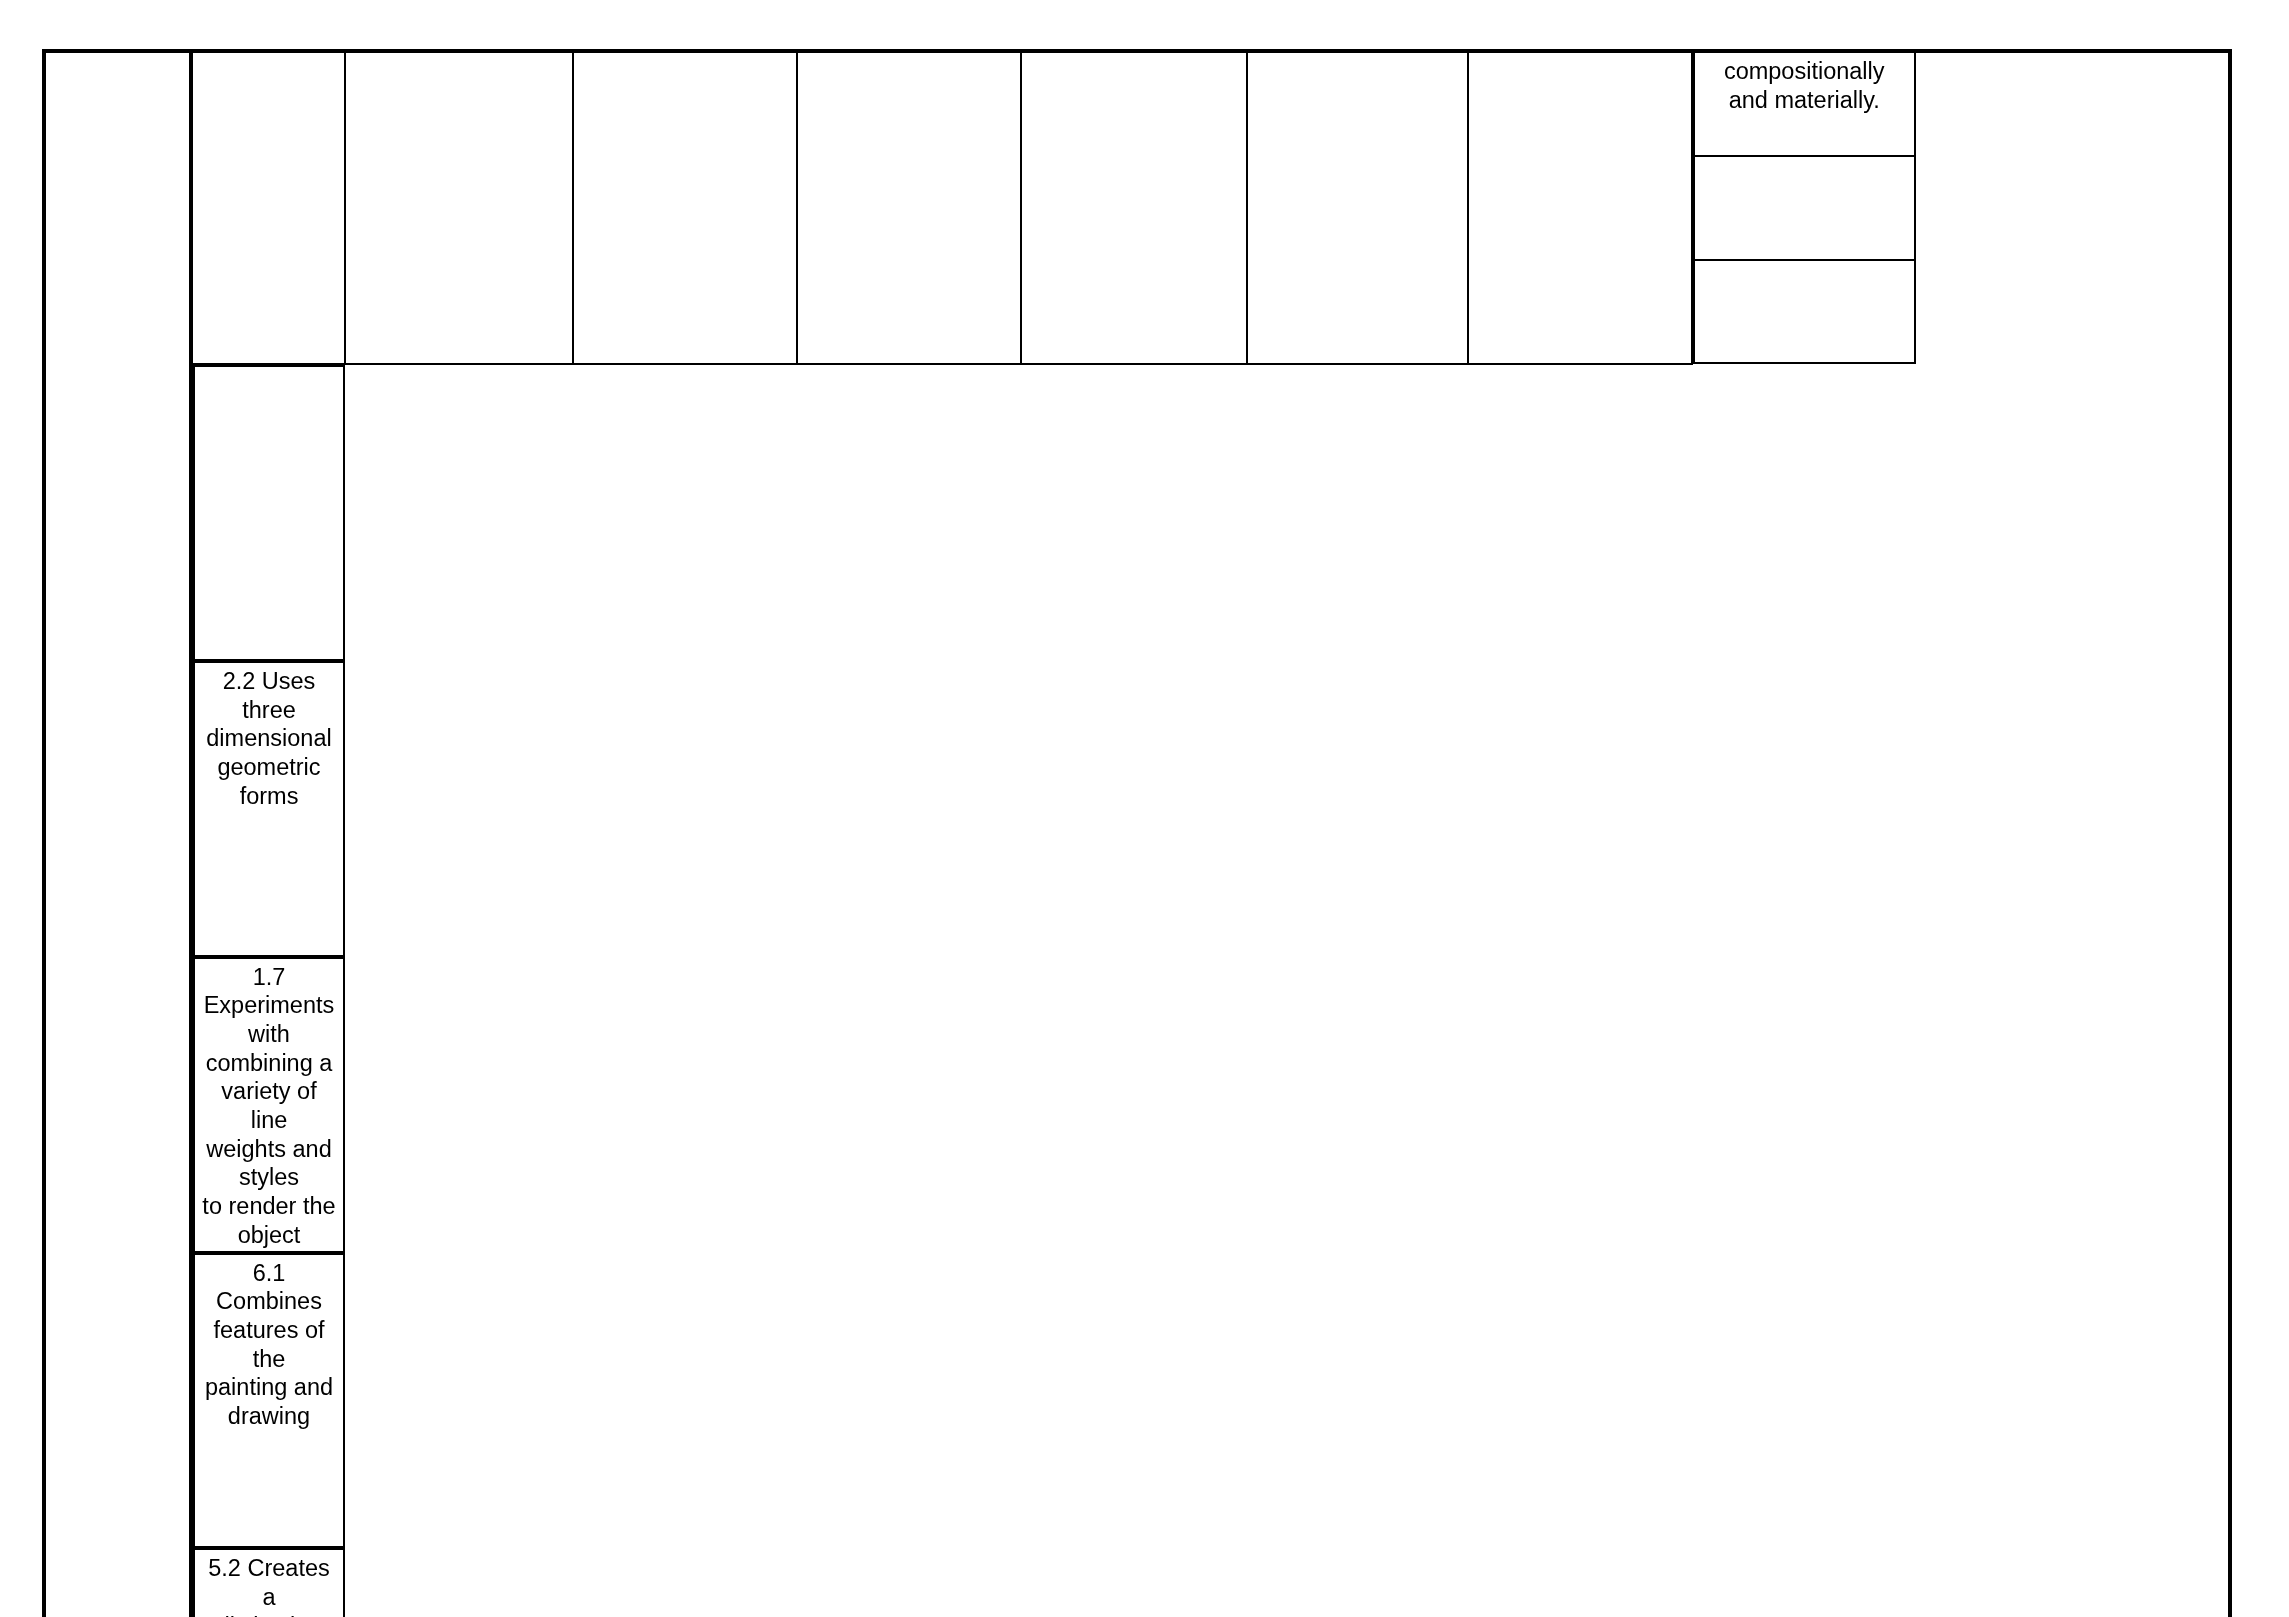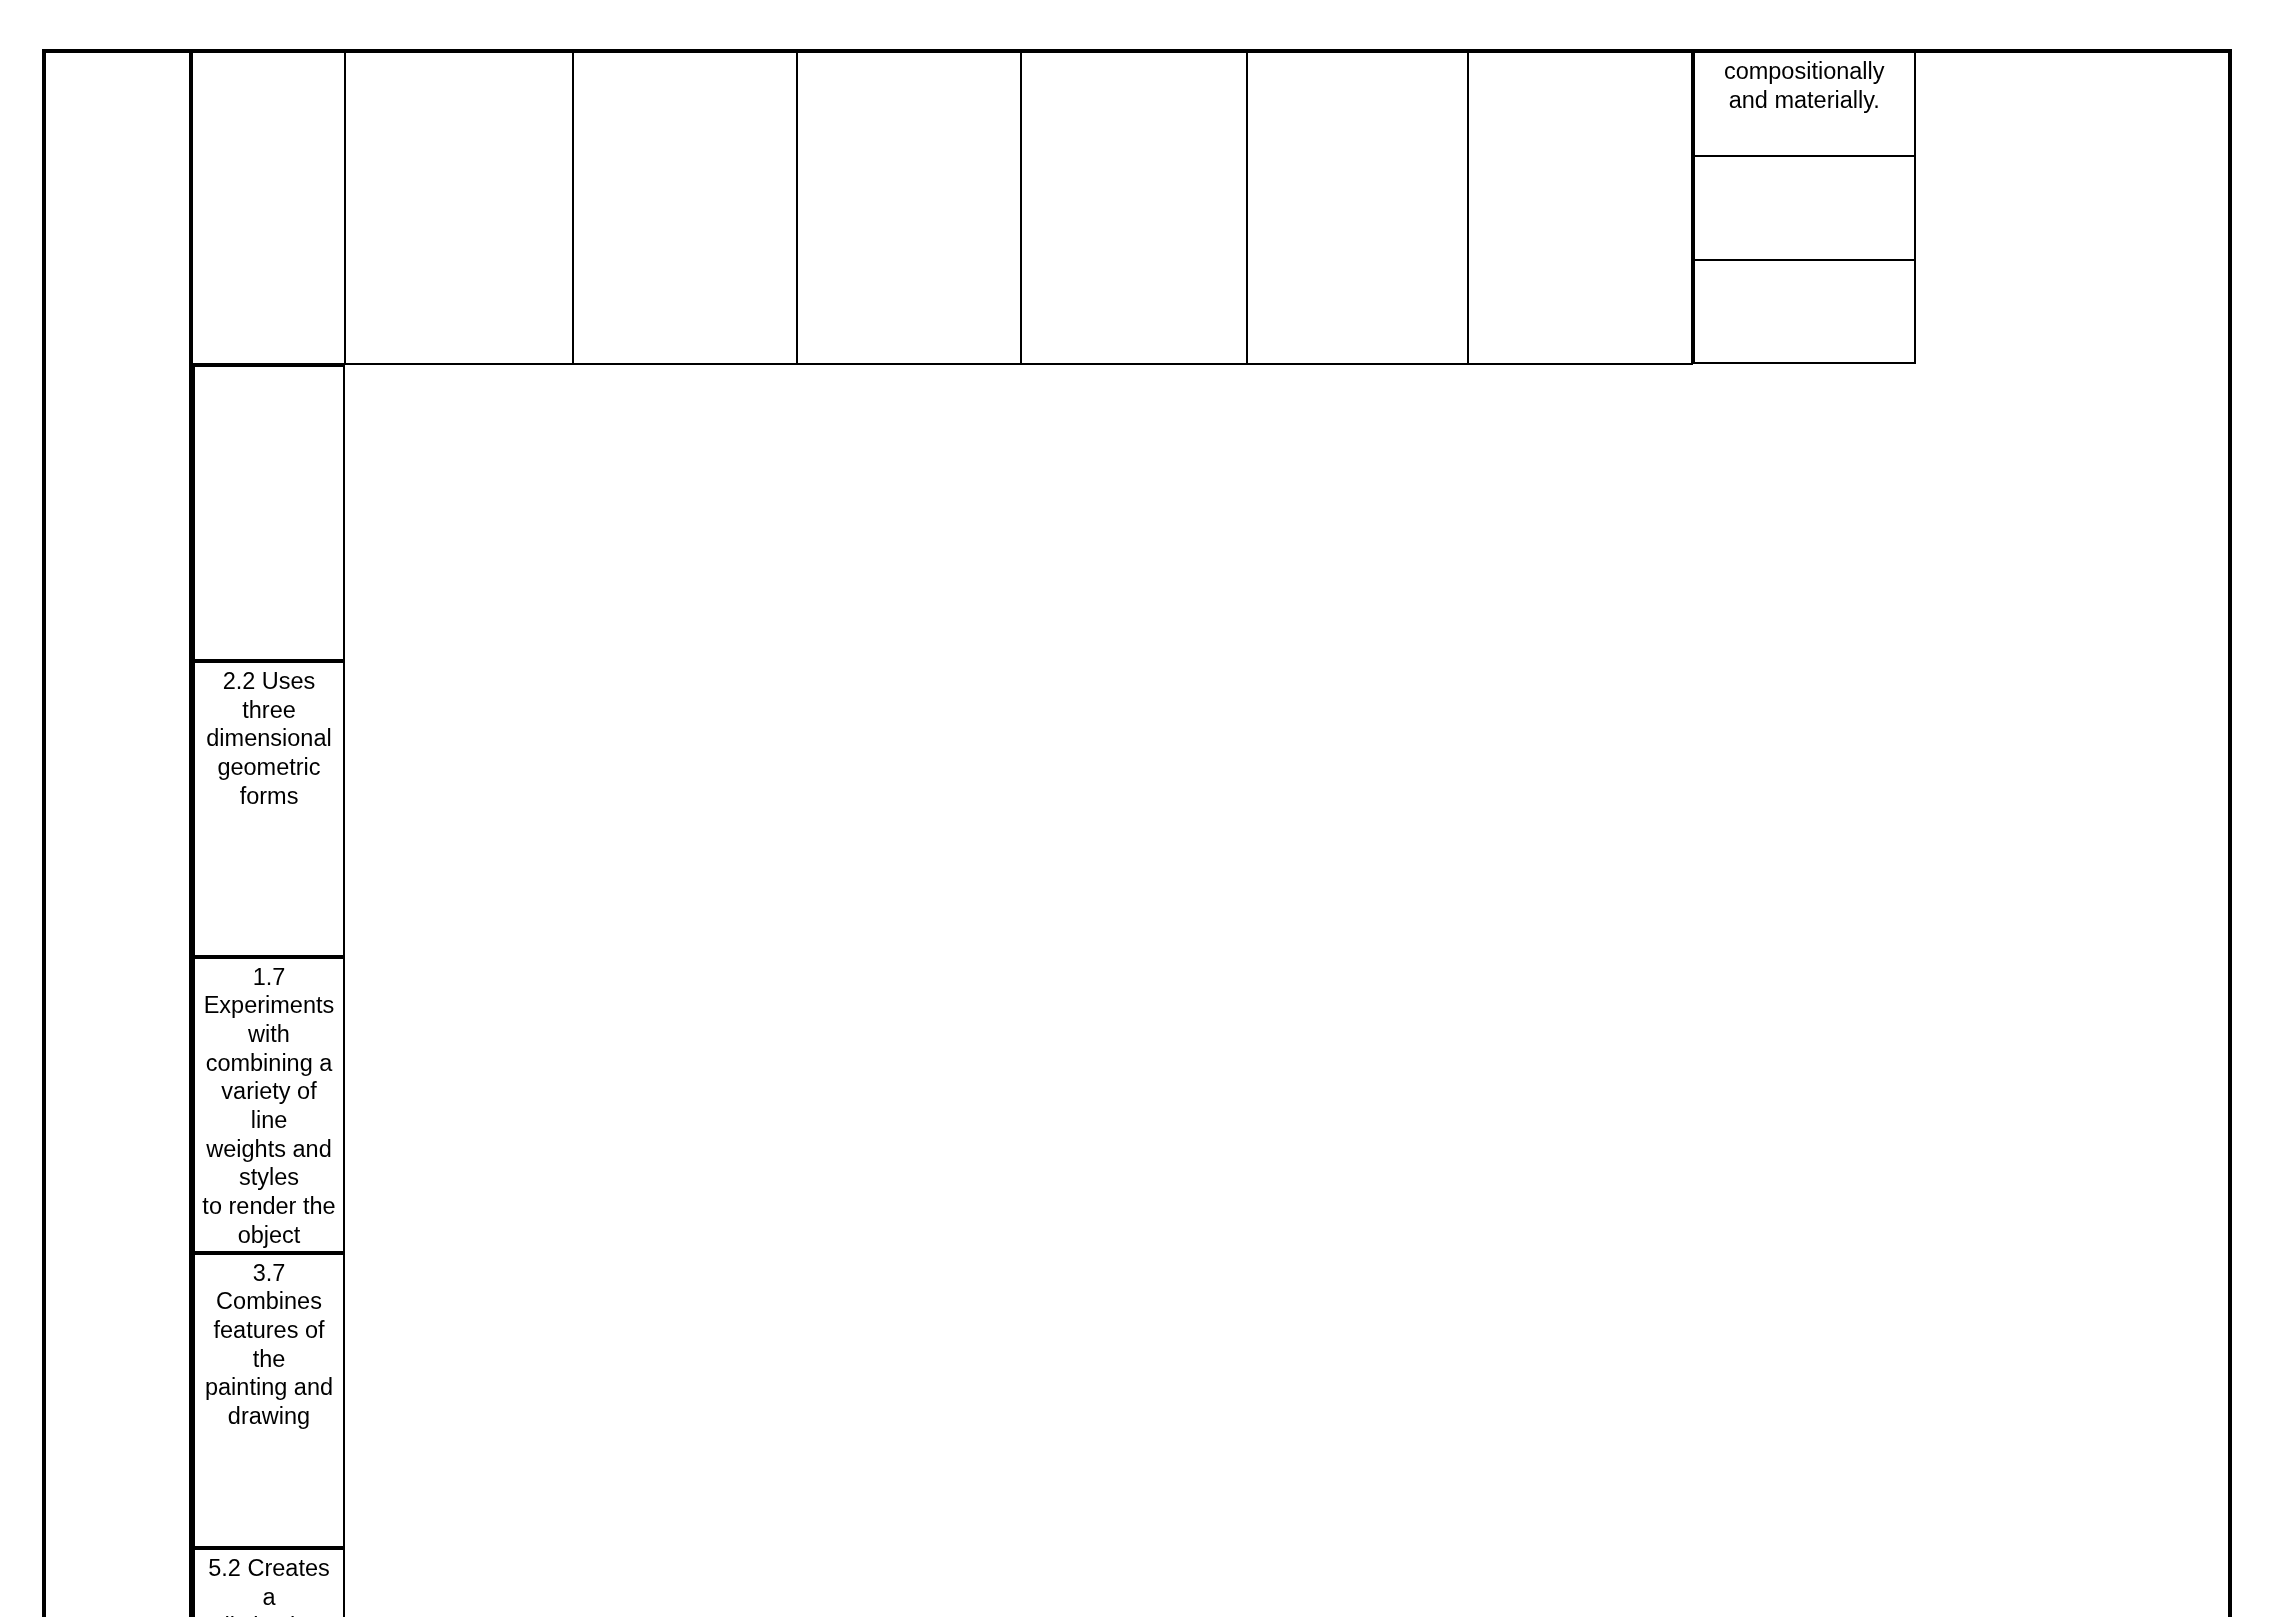--- a/index.html
+++ b/index.html
@@ -134,21 +134,21 @@
         <td class="t-calibri cellwrap"></td>
         <td class="t-calibri cellwrap">2.2 Uses three
 dimensional
 geometric forms</td>
         <td class="t-calibri cellwrap">1.7 Experiments
 with combining a
 variety of line
 weights and styles
 to render the
 object</td>
-        <td class="t-calibri cellwrap">3.7  Combines
+        <td class="t-calibri cellwrap">6.1  Combines
 features of the
 painting and
 drawing</td>
         <td class="t-calibri cellwrap">5.2 Creates a
 distinction
 between
 background and
 foreground</td>
 
       </tr>

